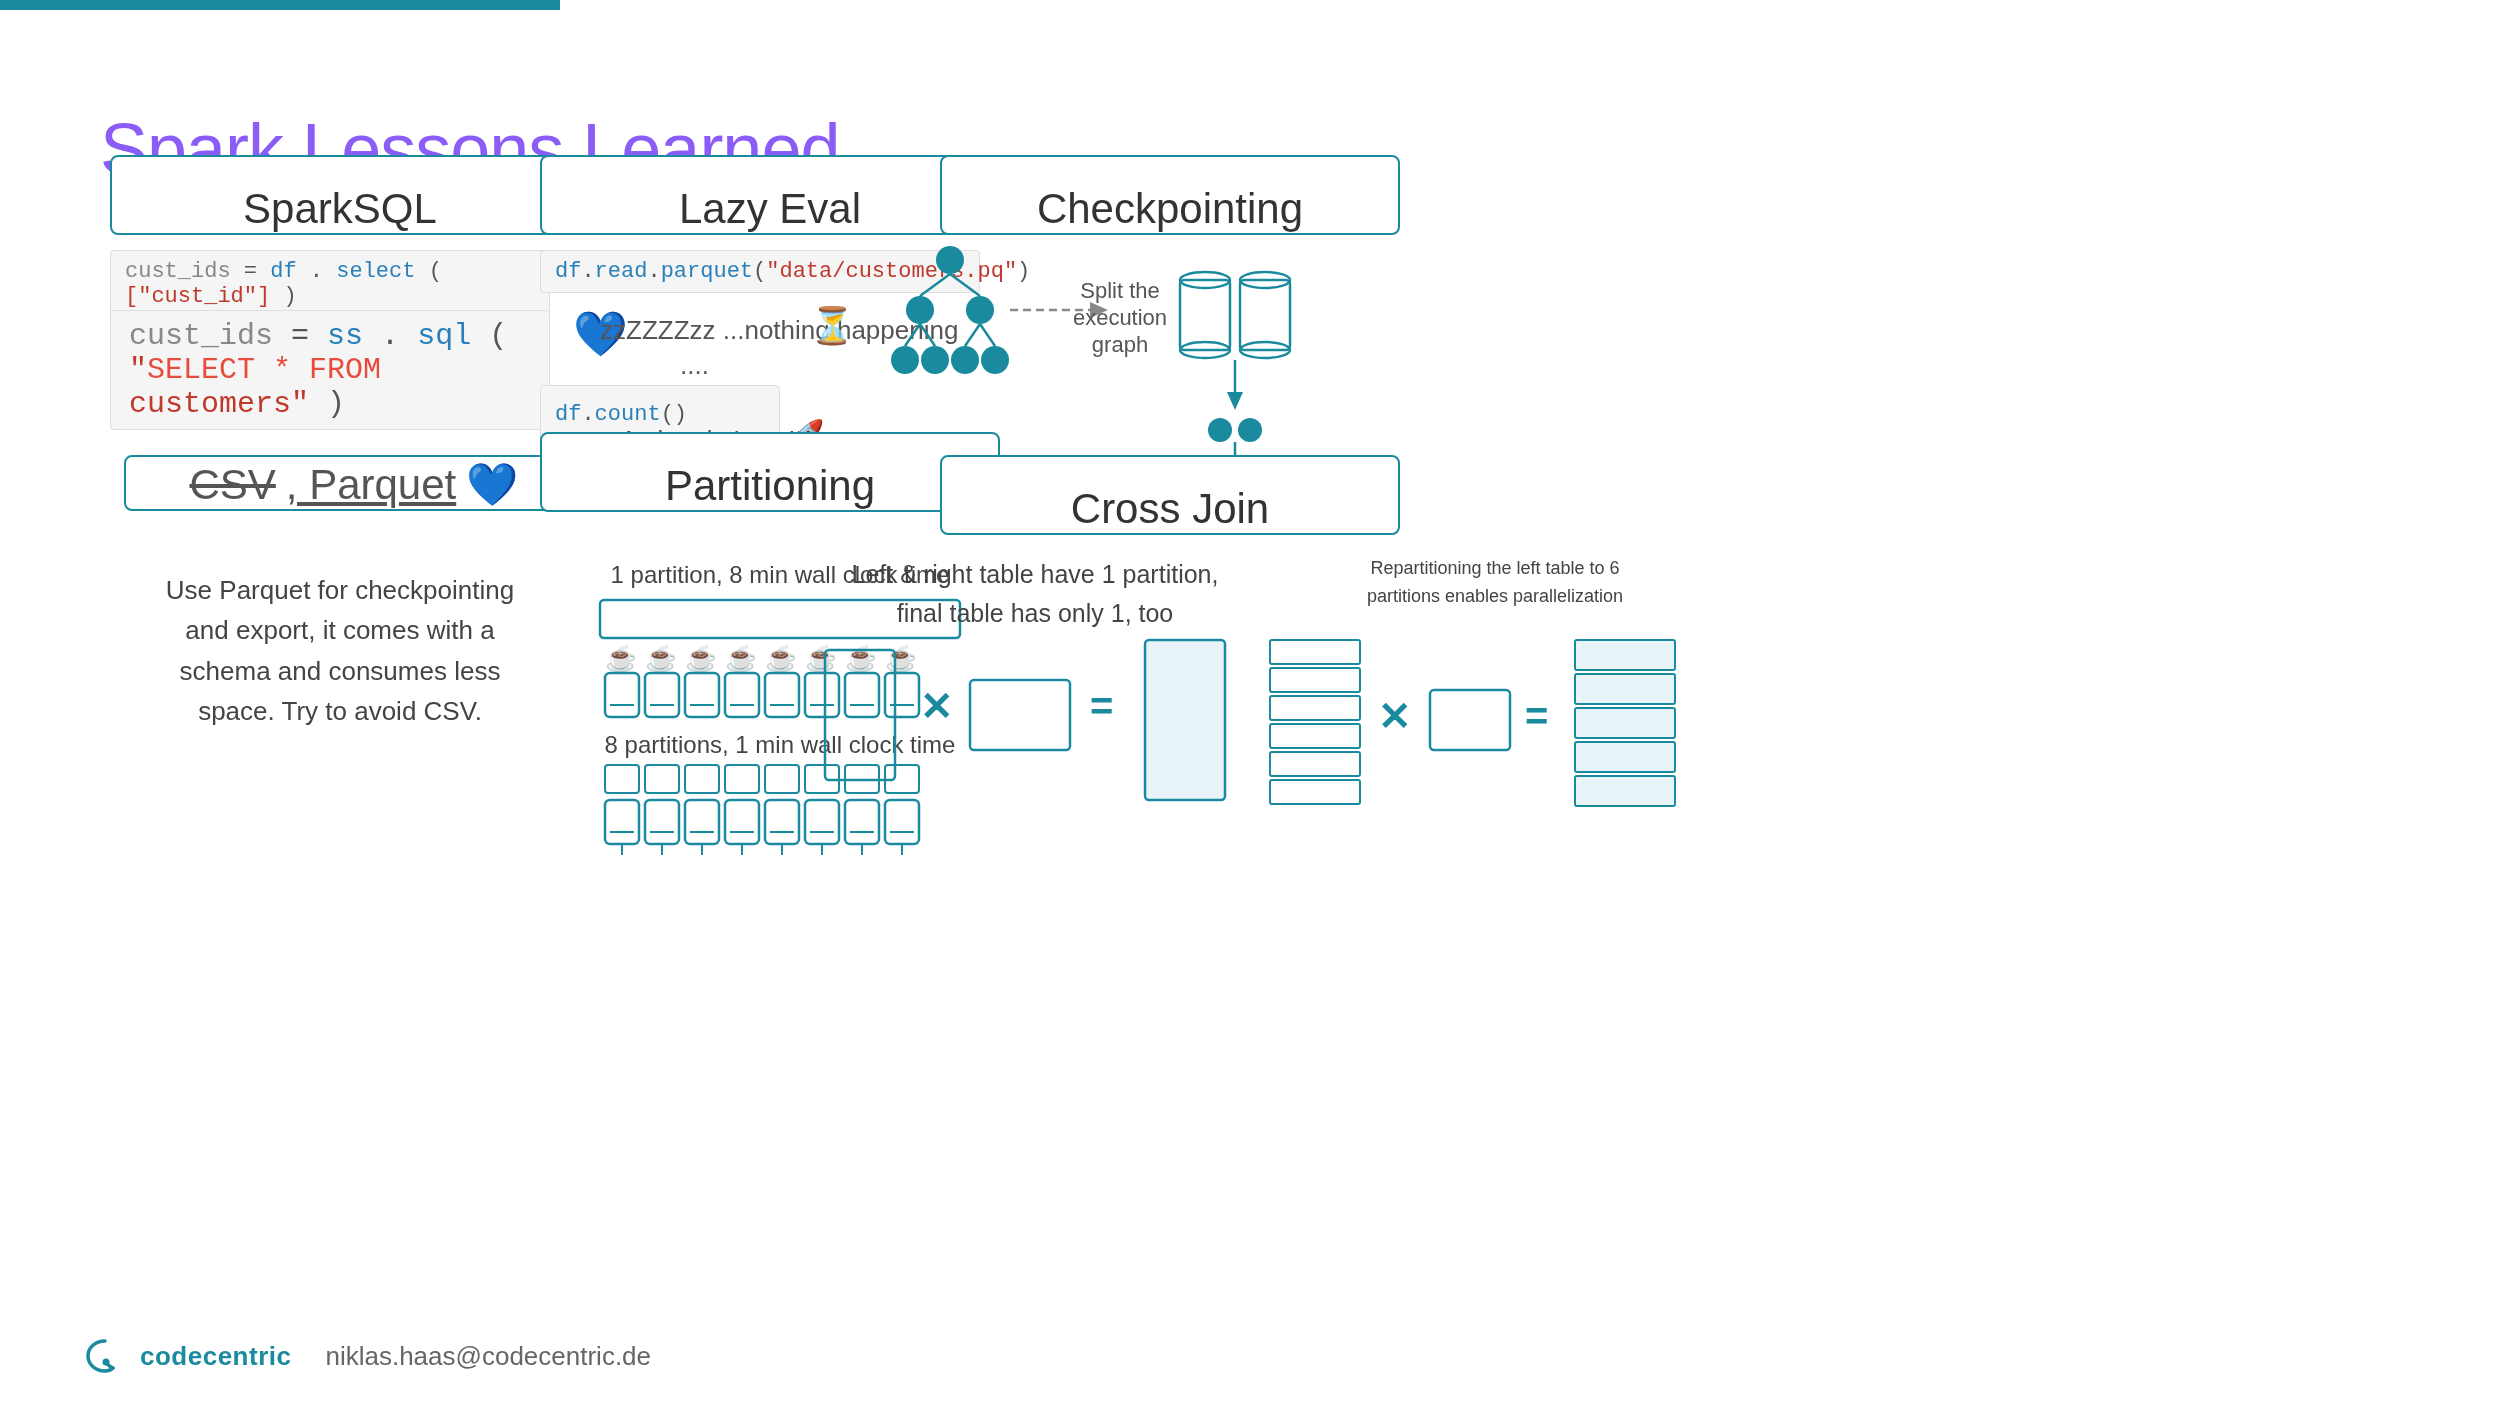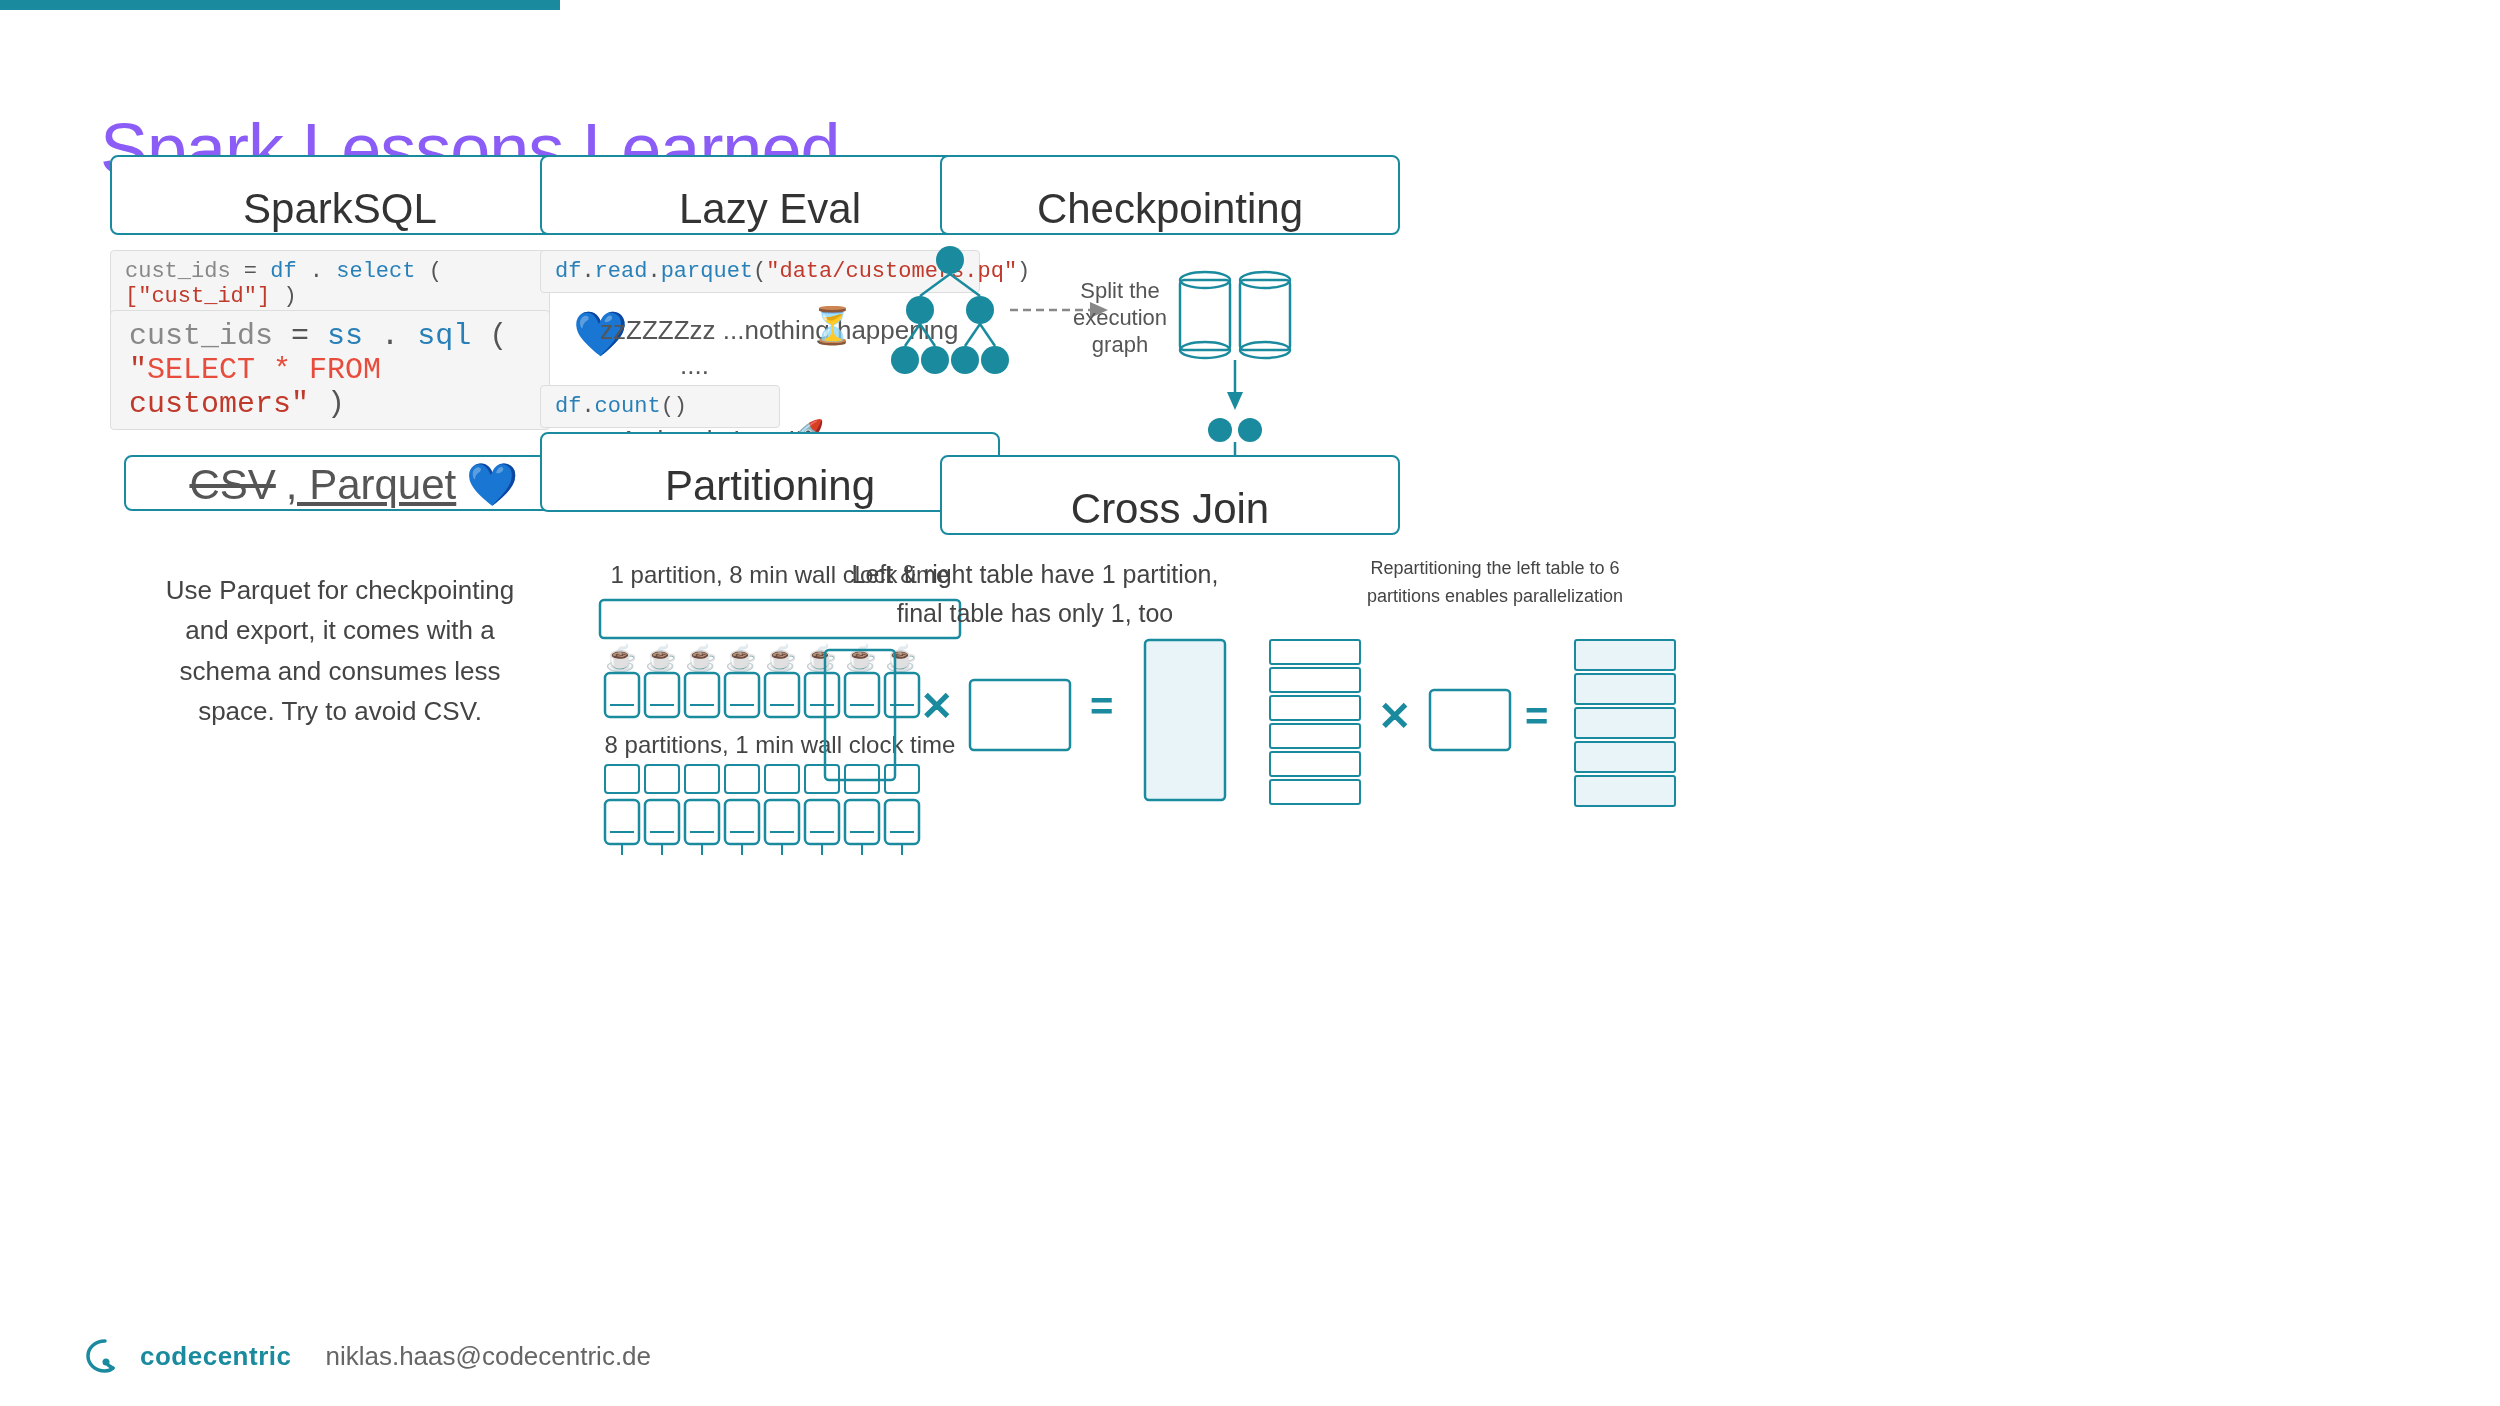--- a/index.html
+++ b/index.html
@@ -133,21 +133,21 @@
     }
 
     .lazy-code2 {
       position: absolute;
       top: 385px; left: 540px;
       font-family: 'Courier New', monospace;
       font-size: 22px;
       background: #f5f5f5;
       border: 1px solid #ddd;
       border-radius: 4px;
-      padding: 8px 14px;
+      padding: 16px 14px;
       width: 240px;
     }
 
     .lazy-text3 {
       position: absolute;
       top: 425px; left: 620px;
       font-size: 26px;
       color: #555;
       text-align: right;
     }

